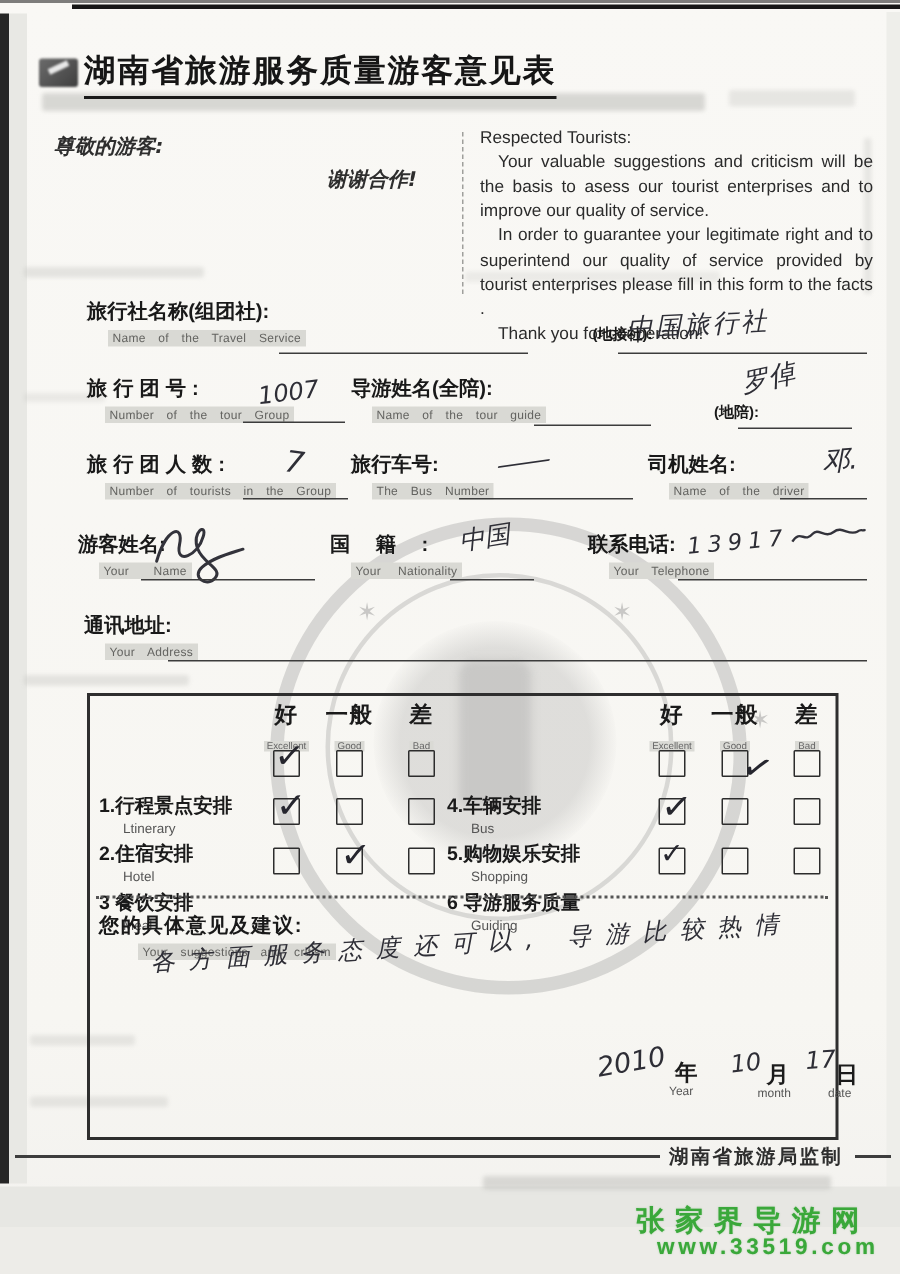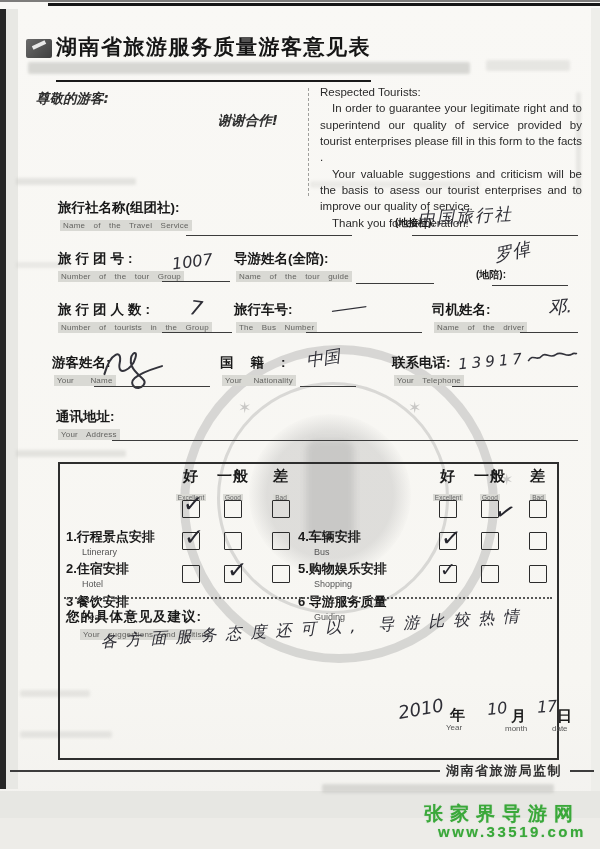--- a/index.html
+++ b/index.html
@@ -20,37 +20,37 @@
   .wm{position:absolute;border-radius:50%;pointer-events:none;}
   .wm-outer{left:180px;top:345px;width:300px;height:300px;border:9px solid rgba(145,145,145,.32);}
   .wm-mid{left:217px;top:382px;width:226px;height:226px;border:3px solid rgba(145,145,145,.30);}
   .wm-inner{left:249px;top:414px;width:162px;height:162px;background:radial-gradient(circle,rgba(150,150,150,.26) 55%,rgba(150,150,150,0) 72%);}
   .wm-star{position:absolute;color:rgba(130,130,130,.4);font-size:16px;}
   .wm-core{position:absolute;left:306px;top:440px;width:48px;height:96px;background:rgba(160,160,160,.35);border-radius:10px 10px 4px 4px;filter:blur(3px);}
 
   
   .logo{position:absolute;left:26px;top:39px;width:26px;height:19px;background:linear-gradient(135deg,#6b6b6b,#3f3f3f);border-radius:2px;filter:blur(.6px);}
   .logo::after{content:"";position:absolute;left:6px;top:4px;width:14px;height:4px;background:#e9e9e9;transform:rotate(-25deg);}
-  .title{position:absolute;left:56px;top:33px;font-size:21px;font-weight:bold;color:#161616;letter-spacing:1.5px;border-bottom:2.5px solid #1a1a1a;padding-bottom:19px;white-space:nowrap;}
+  .title{position:absolute;left:56px;top:33px;font-size:21px;font-weight:bold;color:#161616;letter-spacing:1.5px;border-bottom:2.5px solid #1a1a1a;padding-bottom:3px;white-space:nowrap;}
 
   
   .intro-cn{position:absolute;left:36px;top:88px;width:268px;font-size:13.5px;line-height:1.6;color:#2e2e2e;font-style:italic;font-family:"DejaVu Sans",sans-serif;}
   .intro-cn .salut{font-weight:bold;}
   .intro-cn .body{text-indent:2em;}
   .intro-cn .close{text-align:right;padding-right:26px;font-weight:bold;}
   .intro-div{position:absolute;left:308px;top:88px;height:108px;border-left:1.5px dashed #9f9f9c;}
   .intro-en{position:absolute;left:320px;top:84px;width:262px;font-size:11.5px;line-height:1.42;color:#2b2b2b;text-align:justify;}
   .intro-en .p{text-indent:12px;}
 
   
   .lbl{position:absolute;font-weight:bold;font-size:13.5px;color:#191919;white-space:nowrap;}
   .lbl.spread{letter-spacing:4px;}
   .lbl.wide{letter-spacing:17px;}
   .lbl.paren{font-size:10px;margin-left:39px;}
-  .sub{position:absolute;font-size:8px;color:#636360;background:#d9d9d4;padding:1px 3px;white-space:nowrap;word-spacing:6px;letter-spacing:.2px;}
+  .sub{position:absolute;font-size:8px;color:#636360;background:#d9d9d4;padding:1px 3px;white-space:nowrap;word-spacing:6px;letter-spacing:.2px;margin-left:12px;}
   .uline{position:absolute;border-bottom:1.6px solid #3c3c3c;height:0;}
   .hw{position:absolute;font-style:italic;color:#2e2e36;font-family:"DejaVu Sans",sans-serif;white-space:nowrap;}
 
   
   .rbox{position:absolute;left:58px;top:462px;width:497px;height:294px;border:2px solid #2e2e2e;}
   .rhdr{position:absolute;width:42px;text-align:center;}
   .rhdr .hcn{font-size:15px;font-weight:bold;color:#1a1a1a;letter-spacing:1px;}
   .rhdr .hen{font-size:6.5px;color:#666;background:#dadad5;display:inline-block;padding:0 2px;margin-top:1px;}
   .rrow{position:absolute;left:0;width:497px;height:30px;}
   .rlabel{position:absolute;top:0;}
@@ -114,22 +114,22 @@
   <div class="logo"></div>
   <div class="title">湖南省旅游服务质量游客意见表</div>
 
   <div class="intro-cn">
     <div class="salut">尊敬的游客:</div>
     <div class="close">谢谢合作!</div>
   </div>
   <div class="intro-div"></div>
   <div class="intro-en">
     <div>Respected Tourists:</div>
+    <div class="p">Your valuable suggestions and criticism will be the basis to asess our tourist enterprises and to improve our quality of service.</div>
     <div class="p">In order to guarantee your legitimate right and to superintend our quality of service provided by tourist enterprises please fill in this form to the facts .</div>
-    <div class="p">Your valuable suggestions and criticism will be the basis to asess our tourist enterprises and to improve our quality of service.</div>
     <div class="p">Thank you for cooperation!</div>
   </div>
 
   <div class="lbl" style="left:58px;top:199px">旅行社名称(组团社):</div>
   <div class="sub" style="left:60px;top:220px">Name of the Travel Service</div>
   <div class="uline" style="left:186px;top:235px;width:166px"></div>
   <div class="lbl paren" style="left:356px;top:216px">(地接社):</div>
   <div class="uline" style="left:412px;top:235px;width:166px"></div>
   <div class="hw" style="left:418px;top:205px;font-size:17px;letter-spacing:2px;transform:rotate(-3deg)">中国旅行社</div>
 

